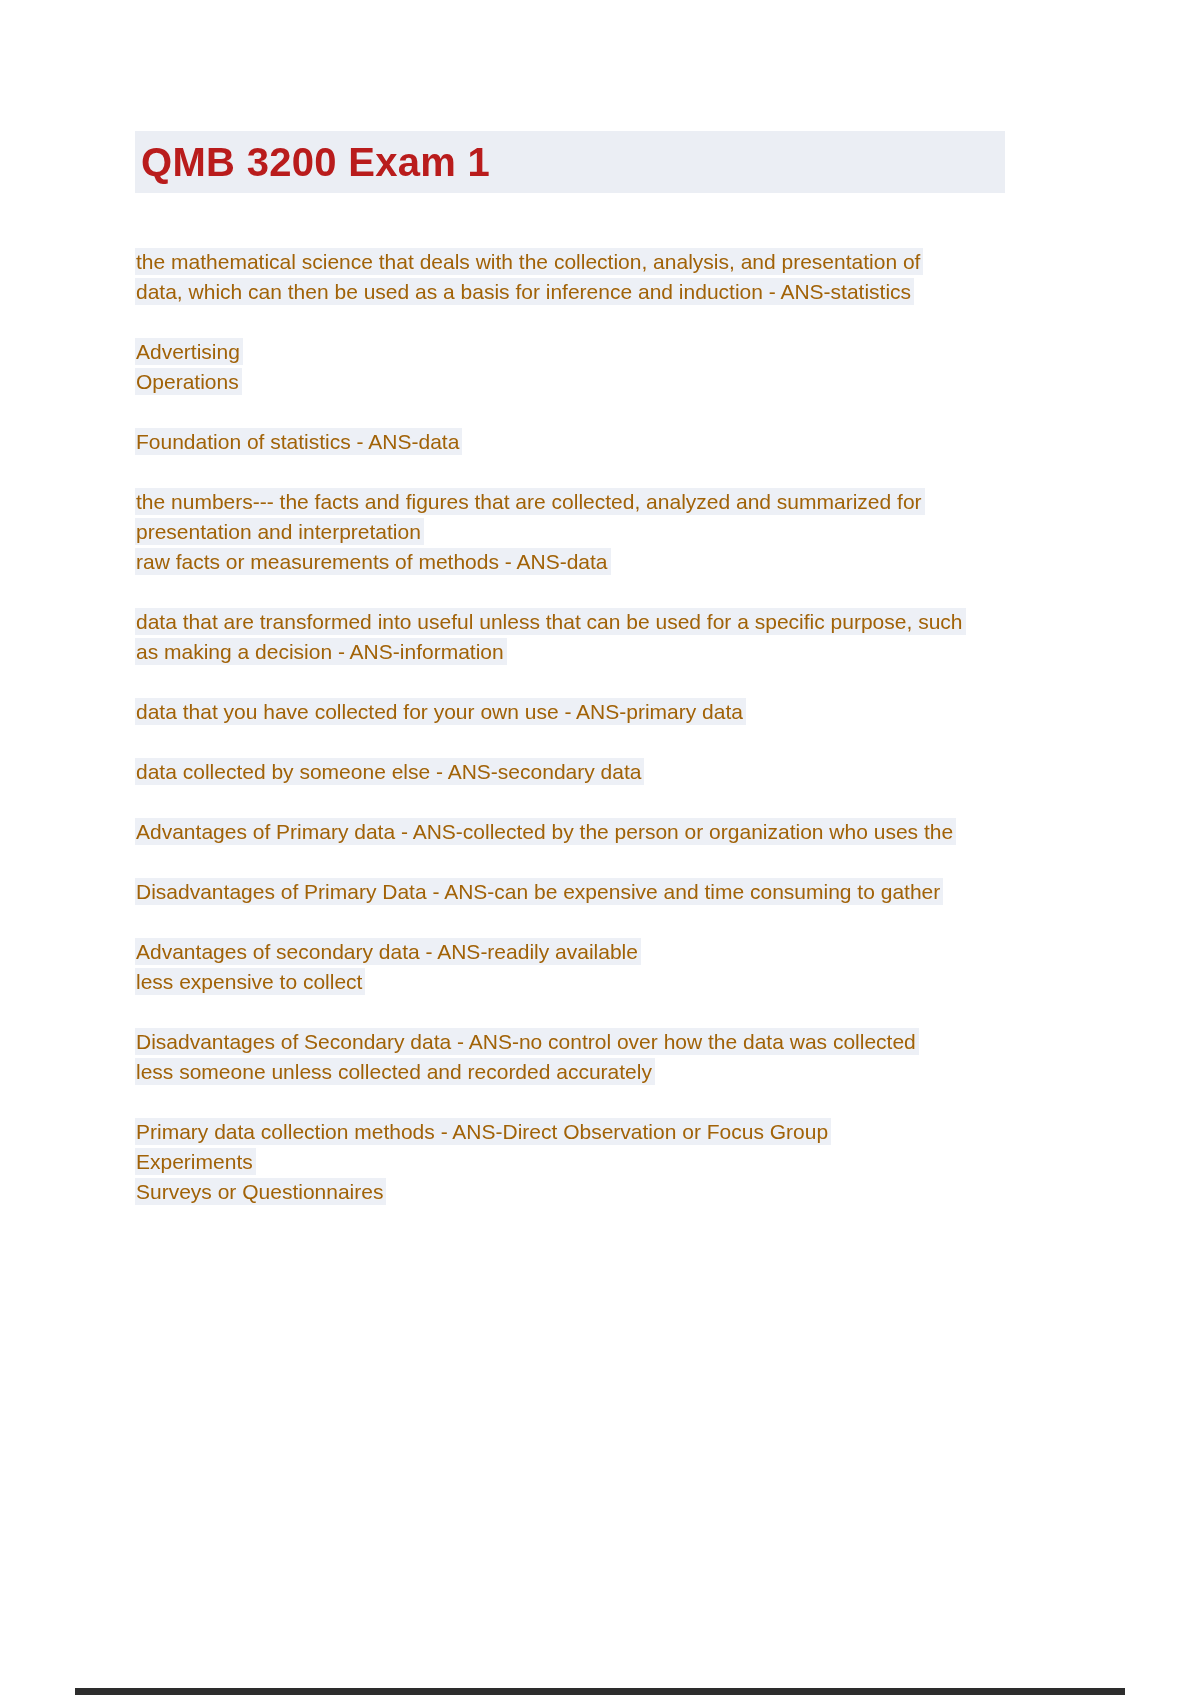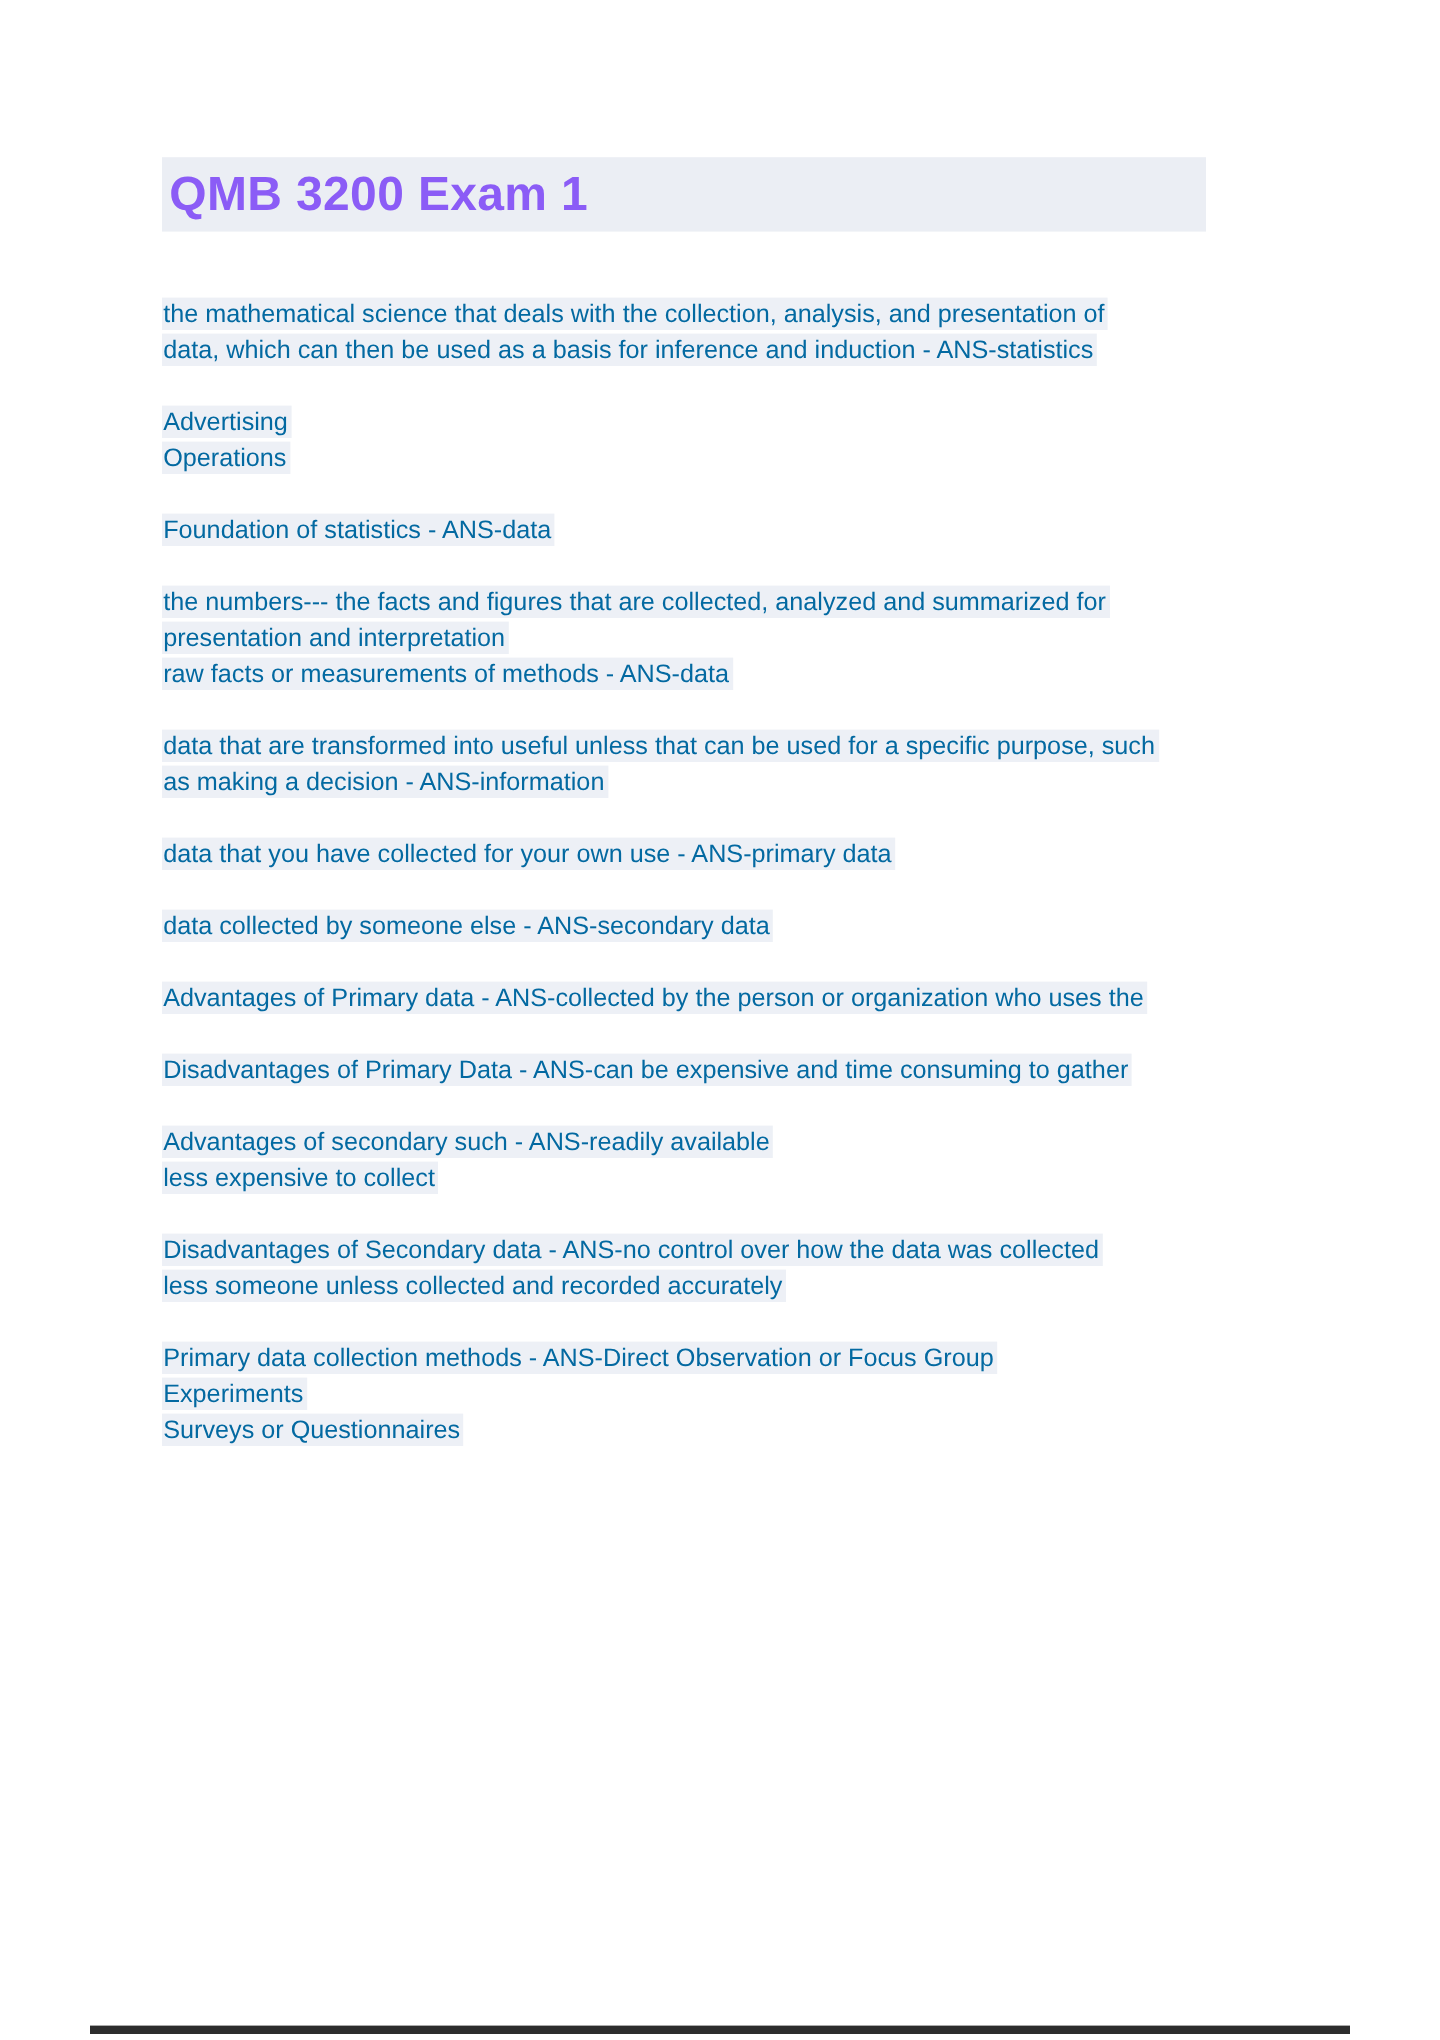--- a/index.html
+++ b/index.html
@@ -16,40 +16,40 @@
     font-family: "Liberation Sans", sans-serif;
   }
   .title {
     position: absolute;
     top: 131px;
     left: 135px;
     width: 870px;
     margin: 0;
     box-sizing: border-box;
     background: var(--title-hl, #ebeef4);
-    color: #8b5cf6;
+    color: #b91c1c;
     font-size: 40px;
     font-weight: 700;
     line-height: 62px;
     padding-left: 6px;
     letter-spacing: 0.3px;
   }
   .content {
     position: absolute;
     top: 247px;
     left: 135px;
     width: 890px;
   }
   .block {
     margin: 0 0 30px 0;
   }
   .line {
     font-size: 21px;
     line-height: 30px;
-    color: #0369a1;
+    color: #a16207;
   }
   .hl {
     background: var(--hl, #edf0f6);
     padding: 2px 3px 2px 1px;
     -webkit-box-decoration-break: clone;
     box-decoration-break: clone;
   }
   .footer-bar {
     position: absolute;
     left: 75px;
@@ -91,21 +91,21 @@
       <div class="block">
         <div class="line"><span class="hl">data collected by someone else - ANS-secondary data</span></div>
       </div>
       <div class="block">
         <div class="line"><span class="hl">Advantages of Primary data - ANS-collected by the person or organization who uses the</span></div>
       </div>
       <div class="block">
         <div class="line"><span class="hl">Disadvantages of Primary Data - ANS-can be expensive and time consuming to gather</span></div>
       </div>
       <div class="block">
-        <div class="line"><span class="hl">Advantages of secondary such - ANS-readily available</span></div>
+        <div class="line"><span class="hl">Advantages of secondary data - ANS-readily available</span></div>
         <div class="line"><span class="hl">less expensive to collect</span></div>
       </div>
       <div class="block">
         <div class="line"><span class="hl">Disadvantages of Secondary data - ANS-no control over how the data was collected</span></div>
         <div class="line"><span class="hl">less someone unless collected and recorded accurately</span></div>
       </div>
       <div class="block">
         <div class="line"><span class="hl">Primary data collection methods - ANS-Direct Observation or Focus Group</span></div>
         <div class="line"><span class="hl">Experiments</span></div>
         <div class="line"><span class="hl">Surveys or Questionnaires</span></div>

